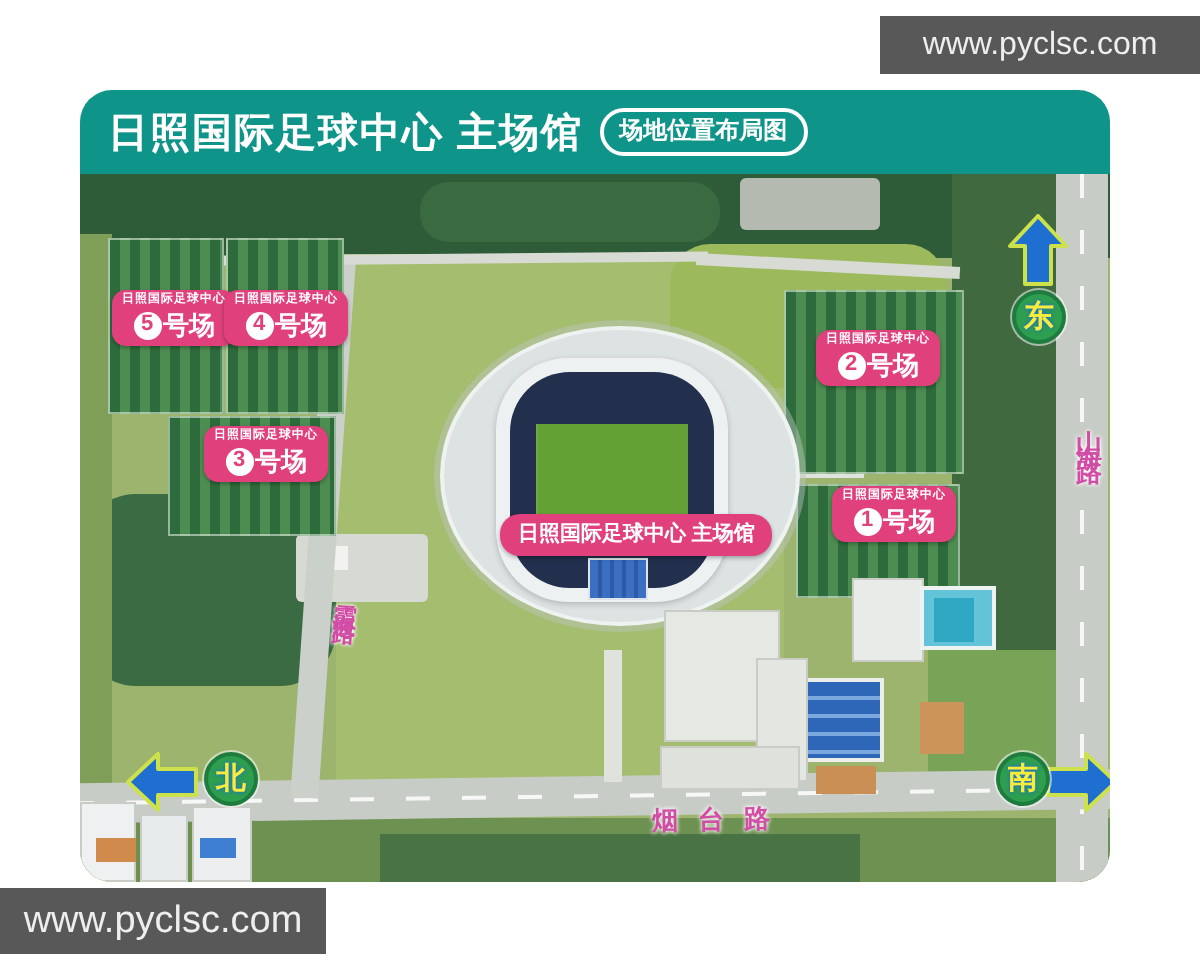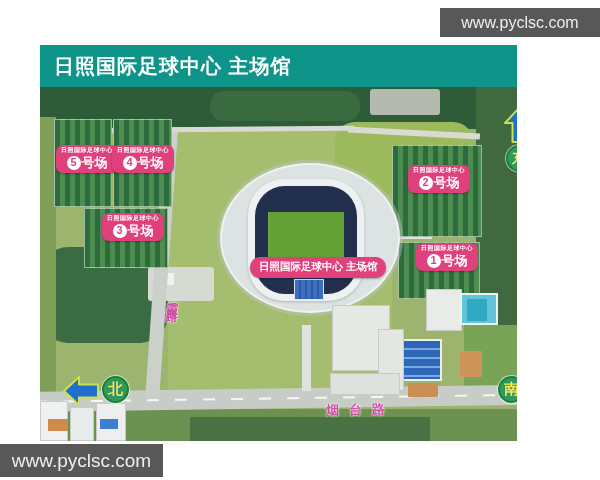--- a/index.html
+++ b/index.html
@@ -5,21 +5,21 @@
   * { margin:0; padding:0; box-sizing:border-box; }
   html,body { width:600px; height:480px; font-family:"Liberation Sans", sans-serif; }
   .page { position:relative; width:600px; height:480px; background:#ffffff; overflow:hidden; }
 
   
   .banner { position:absolute; background:#585858; color:#eeeeee; display:flex; align-items:center; justify-content:center; z-index:50; }
   .banner.tr { left:440px; top:8px; width:160px; height:29px; font-size:16px; }
   .banner.bl { left:0; top:444px; width:163px; height:33px; font-size:19px; }
 
   
-  .card { position:absolute; left:40px; top:45px; width:477px; height:396px; border-radius:0; overflow:hidden; }
+  .card { position:absolute; left:40px; top:45px; width:515px; height:396px; border-radius:16px; overflow:hidden; }
   .title-bar { position:relative; height:42px; background:#0E9488; display:flex; align-items:center; padding-left:14px; gap:8px; }
   .title { color:#ffffff; font-size:20px; font-weight:bold; letter-spacing:1px; white-space:nowrap; }
   .pill { color:#ffffff; font-size:12px; font-weight:bold; border:2px solid #ffffff; border-radius:999px; padding:1px 8px 2px; white-space:nowrap; }
 
   
   .map { position:relative; width:523px; height:354px; background:#9db46f; overflow:hidden; }
   .patch, .road, .bld { position:absolute; }
 
   .p-toptrees   { left:0; top:0; width:523px; height:42px; background:#2f5c38; }
   .p-toptrees2  { left:170px; top:4px; width:150px; height:30px; background:#3a6a40; border-radius:14px; }
@@ -129,20 +129,21 @@
 </style>
 </head>
 <body>
 
 <div class="page">
 
   <div class="card">
 
     <div class="title-bar">
       <span class="title">日照国际足球中心 主场馆</span>
+      <span class="pill">场地位置布局图</span>
     </div>
 
     <div class="map">
 
       <div class="patch p-toptrees"></div>
       <div class="patch p-toptrees2"></div>
       <div class="patch p-parking-top"></div>
       <div class="patch p-pond"></div>
       <div class="patch p-righttrees"></div>
       <div class="patch p-rightlawn"></div>

